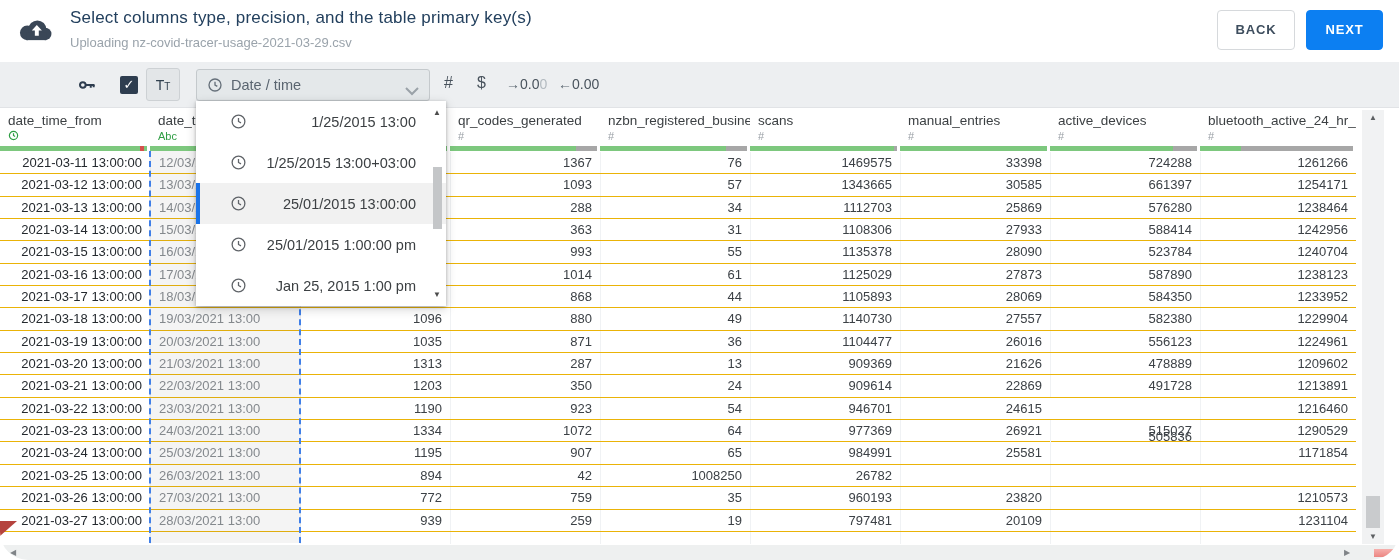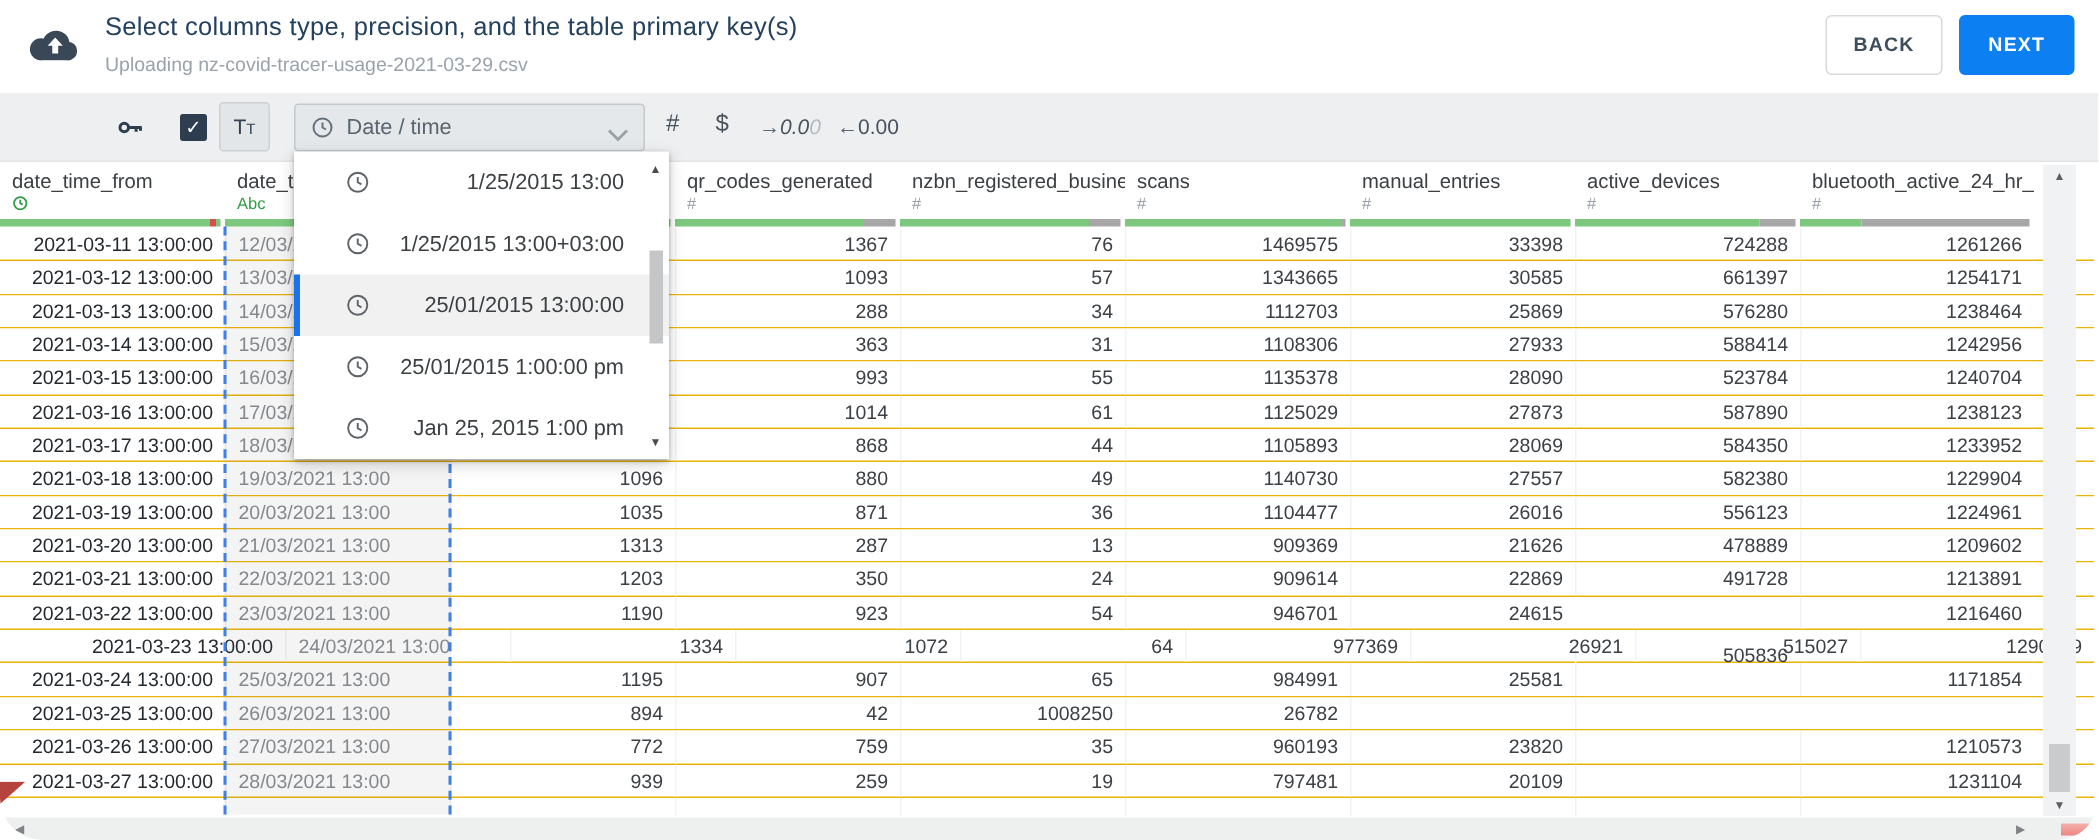--- a/index.html
+++ b/index.html
@@ -131,21 +131,21 @@
       <span class="lbl">Date / time</span>
       <span class="chev">
         <svg width="14" height="9" viewBox="0 0 14 9" fill="none" stroke="#9aa2a8" stroke-width="2">
           <path d="M1 1 L7 7 L13 1"></path>
         </svg>
       </span>
     </div>
 
     <span class="tb-txt" style="left:444px;">#</span>
     <span class="tb-txt" style="left:477px;">$</span>
-    <span class="tb-dec" style="left:506px;font-style:italic;"><span class="arr">→</span><span>0.0</span><span class="faded">0</span></span>
+    <span class="tb-dec" style="left:506px;"><span class="arr">→</span><span>0.0</span><span class="faded">0</span></span>
     <span class="tb-dec" style="left:558px;"><span class="arr">←</span><span>0.00</span></span>
   </div>
 
   <div id="grid-head" class="grid-head">
       <div class="col-h" style="width: 150px;">
         <div class="th-label">date_time_from</div>
         <div class="th-type"><svg width="11" height="11" viewBox="0 0 24 24" fill="none" stroke="#2f9e44" stroke-width="2.6">
             <circle cx="12" cy="12" r="9"></circle>
             <path d="M12 7v5l3.5 2"></path>
           </svg></div>
@@ -346,21 +346,21 @@
         <div class="cell al mut" style="width: 150px;">23/03/2021 13:00</div>
         <div class="cell ar" style="width: 150px;">1190</div>
         <div class="cell ar" style="width: 150px;">923</div>
         <div class="cell ar" style="width: 150px;">54</div>
         <div class="cell ar" style="width: 150px;">946701</div>
         <div class="cell ar" style="width: 150px;">24615</div>
         <div class="cell ar" style="width: 150px; margin-top: 28px;">505836</div>
         <div class="cell ar" style="width: 156px;">1216460</div>
       </div>
       <div class="row">
-        <div class="cell ar first" style="width: 150px; margin-left: 40px;">2021-03-23 13:00:00</div>
+        <div class="cell ar first" style="width: 150px;">2021-03-23 13:00:00</div>
         <div class="cell al mut" style="width: 150px;">24/03/2021 13:00</div>
         <div class="cell ar" style="width: 150px;">1334</div>
         <div class="cell ar" style="width: 150px;">1072</div>
         <div class="cell ar" style="width: 150px;">64</div>
         <div class="cell ar" style="width: 150px;">977369</div>
         <div class="cell ar" style="width: 150px;">26921</div>
         <div class="cell ar" style="width: 150px;">515027</div>
         <div class="cell ar" style="width: 156px;">1290529</div>
       </div>
       <div class="row">

